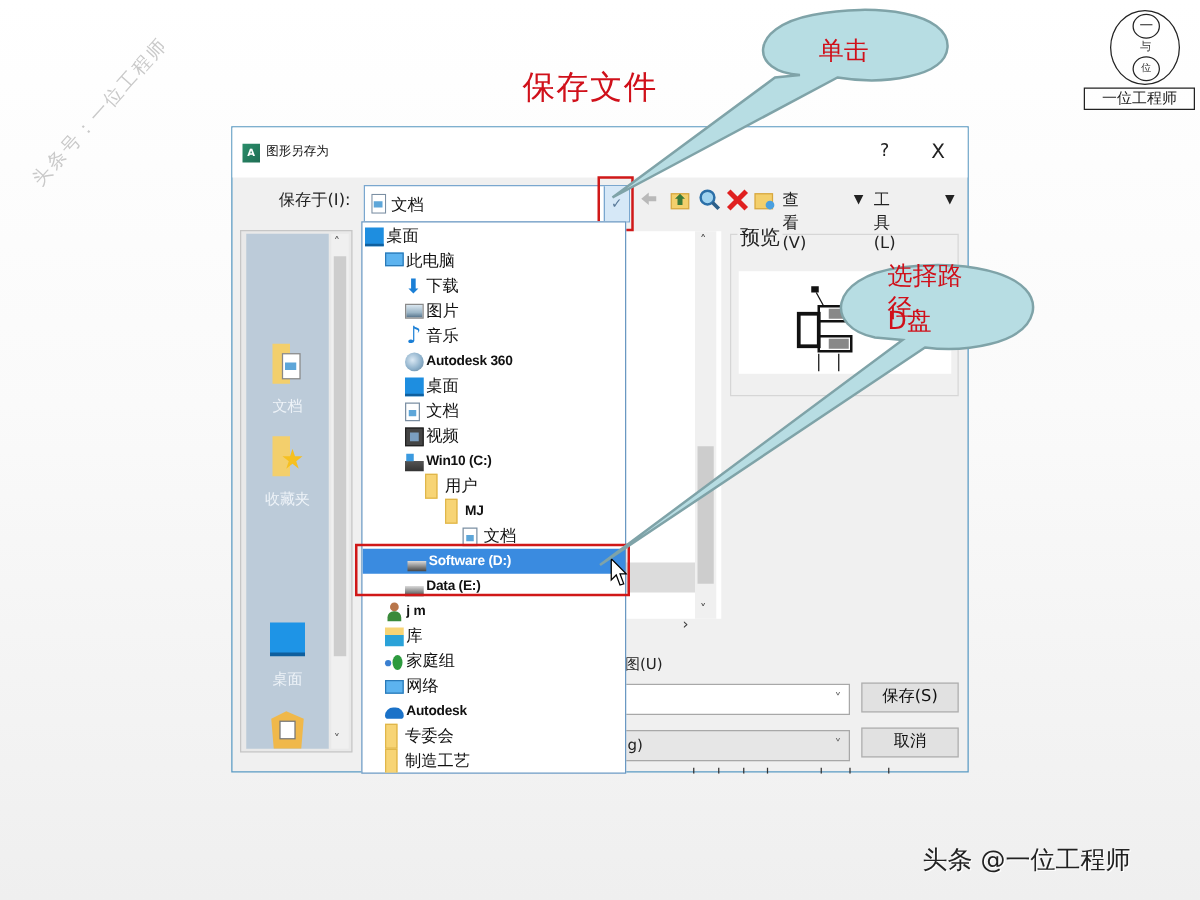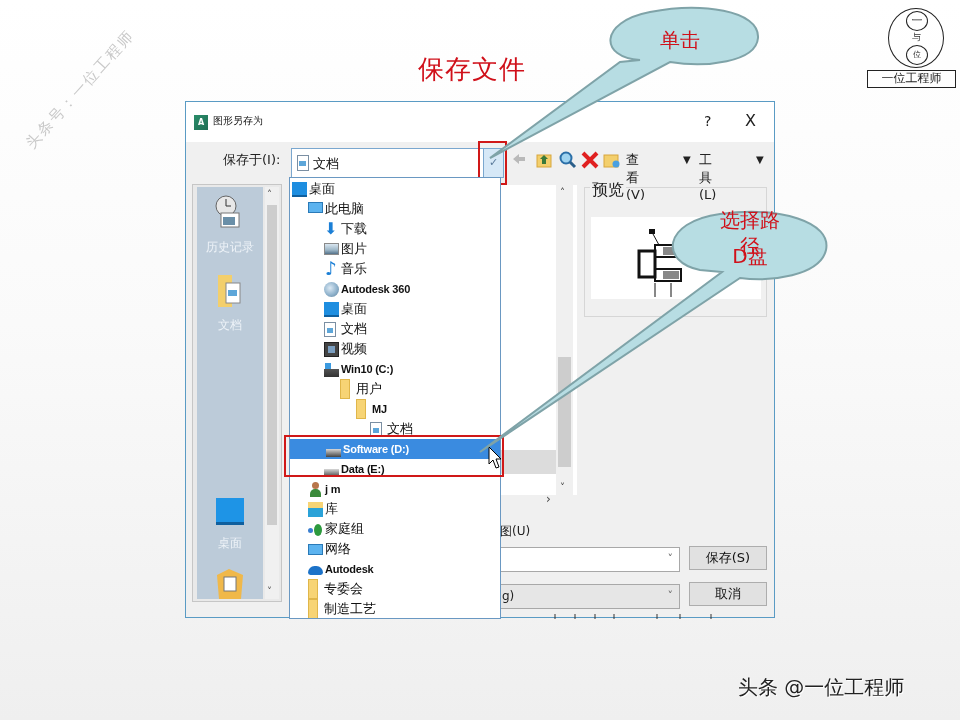--- a/index.html
+++ b/index.html
@@ -166,21 +166,21 @@
   .ic-home::before { content: ""; position: absolute; left: 0; top: 6px; width: 5px; height: 5px; border-radius: 50%; background: #3a7fd0; }
   .ic-home::after { content: ""; position: absolute; left: 6px; top: 2px; width: 8px; height: 12px; border-radius: 50%; background: #2d9a3e; }
   .ic-net { background: #5cb3ef; border: 1px solid #2a7ab8; height: 11px !important; }
   .ic-cloud::before { content: ""; position: absolute; left: 0; top: 4px; width: 15px; height: 9px; border-radius: 8px 8px 3px 3px; background: #1b72c8; }
   .ic-folderv { background: #f7d475; border: 1px solid #e0b64a; width: 10px !important; flex-basis: 10px !important; height: 20px !important; margin-right: 6px !important; }
 
   .cursor { position: absolute; left: 488px; top: 446px; }
 
   
   .callout-svg { position: absolute; left: 0; top: 0; width: 960px; height: 720px; pointer-events: none; }
-  .callout-text { position: absolute; color: #d0101a; text-align: center; font-size: 20px; line-height: 24px; }
+  .callout-text { position: absolute; color: #d0101a; font-size: 20px; line-height: 24px; }
 </style>
 </head>
 <body>
 
 <div class="watermark">头条号：一位工程师</div>
 <div class="slide-title">保存文件</div>
 
 <div class="logo">
   <div class="circle">
     <div class="c-top">一</div>
@@ -228,37 +228,34 @@
         <circle cx="13" cy="13" r="3.5" fill="#4aa0e0"></circle>
       </svg>
     <span class="tb" style="left:115px">查看(V)</span>
     <span class="tb" style="left:172px; font-size:10px; top:3px">▼</span>
     <span class="tb" style="left:188px">工具(L)</span>
     <span class="tb" style="left:245px; font-size:10px; top:3px">▼</span>
   </div>
 
   <div class="places">
     <div class="places-inner">
-      <div class="place" style="top:8px">
-        <svg class="ico" width="34" height="36" viewBox="0 0 34 36">
-            <circle cx="13" cy="11" r="10" fill="#e8e8e8" stroke="#666"></circle>
-            <line x1="13" y1="11" x2="13" y2="4" stroke="#333"></line>
-            <line x1="13" y1="11" x2="18" y2="11" stroke="#333"></line>
-            <rect x="8" y="18" width="18" height="14" fill="#fff" stroke="#777"></rect>
-            <rect x="10" y="22" width="12" height="8" fill="#6a8fa8"></rect>
-          </svg>
-        <span>历史记录</span>
-      </div>
       <div class="place" style="top:86px">
         <svg class="ico" width="28" height="36" viewBox="0 0 28 36">
             <rect x="2" y="2" width="14" height="32" fill="#f3cf6c"></rect>
             <rect x="10" y="10" width="14" height="20" fill="#fff" stroke="#888"></rect>
             <rect x="12" y="17" width="9" height="6" fill="#5da6d9"></rect>
           </svg>
         <span>文档</span>
+      </div>
+      <div class="place" style="top:160px">
+        <svg class="ico" width="28" height="36" viewBox="0 0 28 36">
+            <rect x="2" y="2" width="14" height="32" fill="#f3cf6c"></rect>
+            <path d="M18 12 L20 18 L26 18 L21 22 L23 28 L18 24 L13 28 L15 22 L10 18 L16 18 Z" fill="#f6c020"></path>
+          </svg>
+        <span>收藏夹</span>
       </div>
       <div class="place" style="top:310px">
         <svg class="ico" width="30" height="30" viewBox="0 0 30 30">
             <rect x="1" y="1" width="28" height="26" fill="#1e94e6"></rect>
             <rect x="1" y="25" width="28" height="3" fill="#0f5f9e"></rect>
           </svg>
         <span>桌面</span>
       </div>
       <div class="place" style="top:380px">
         <svg class="ico" width="30" height="32" viewBox="0 0 30 32">

